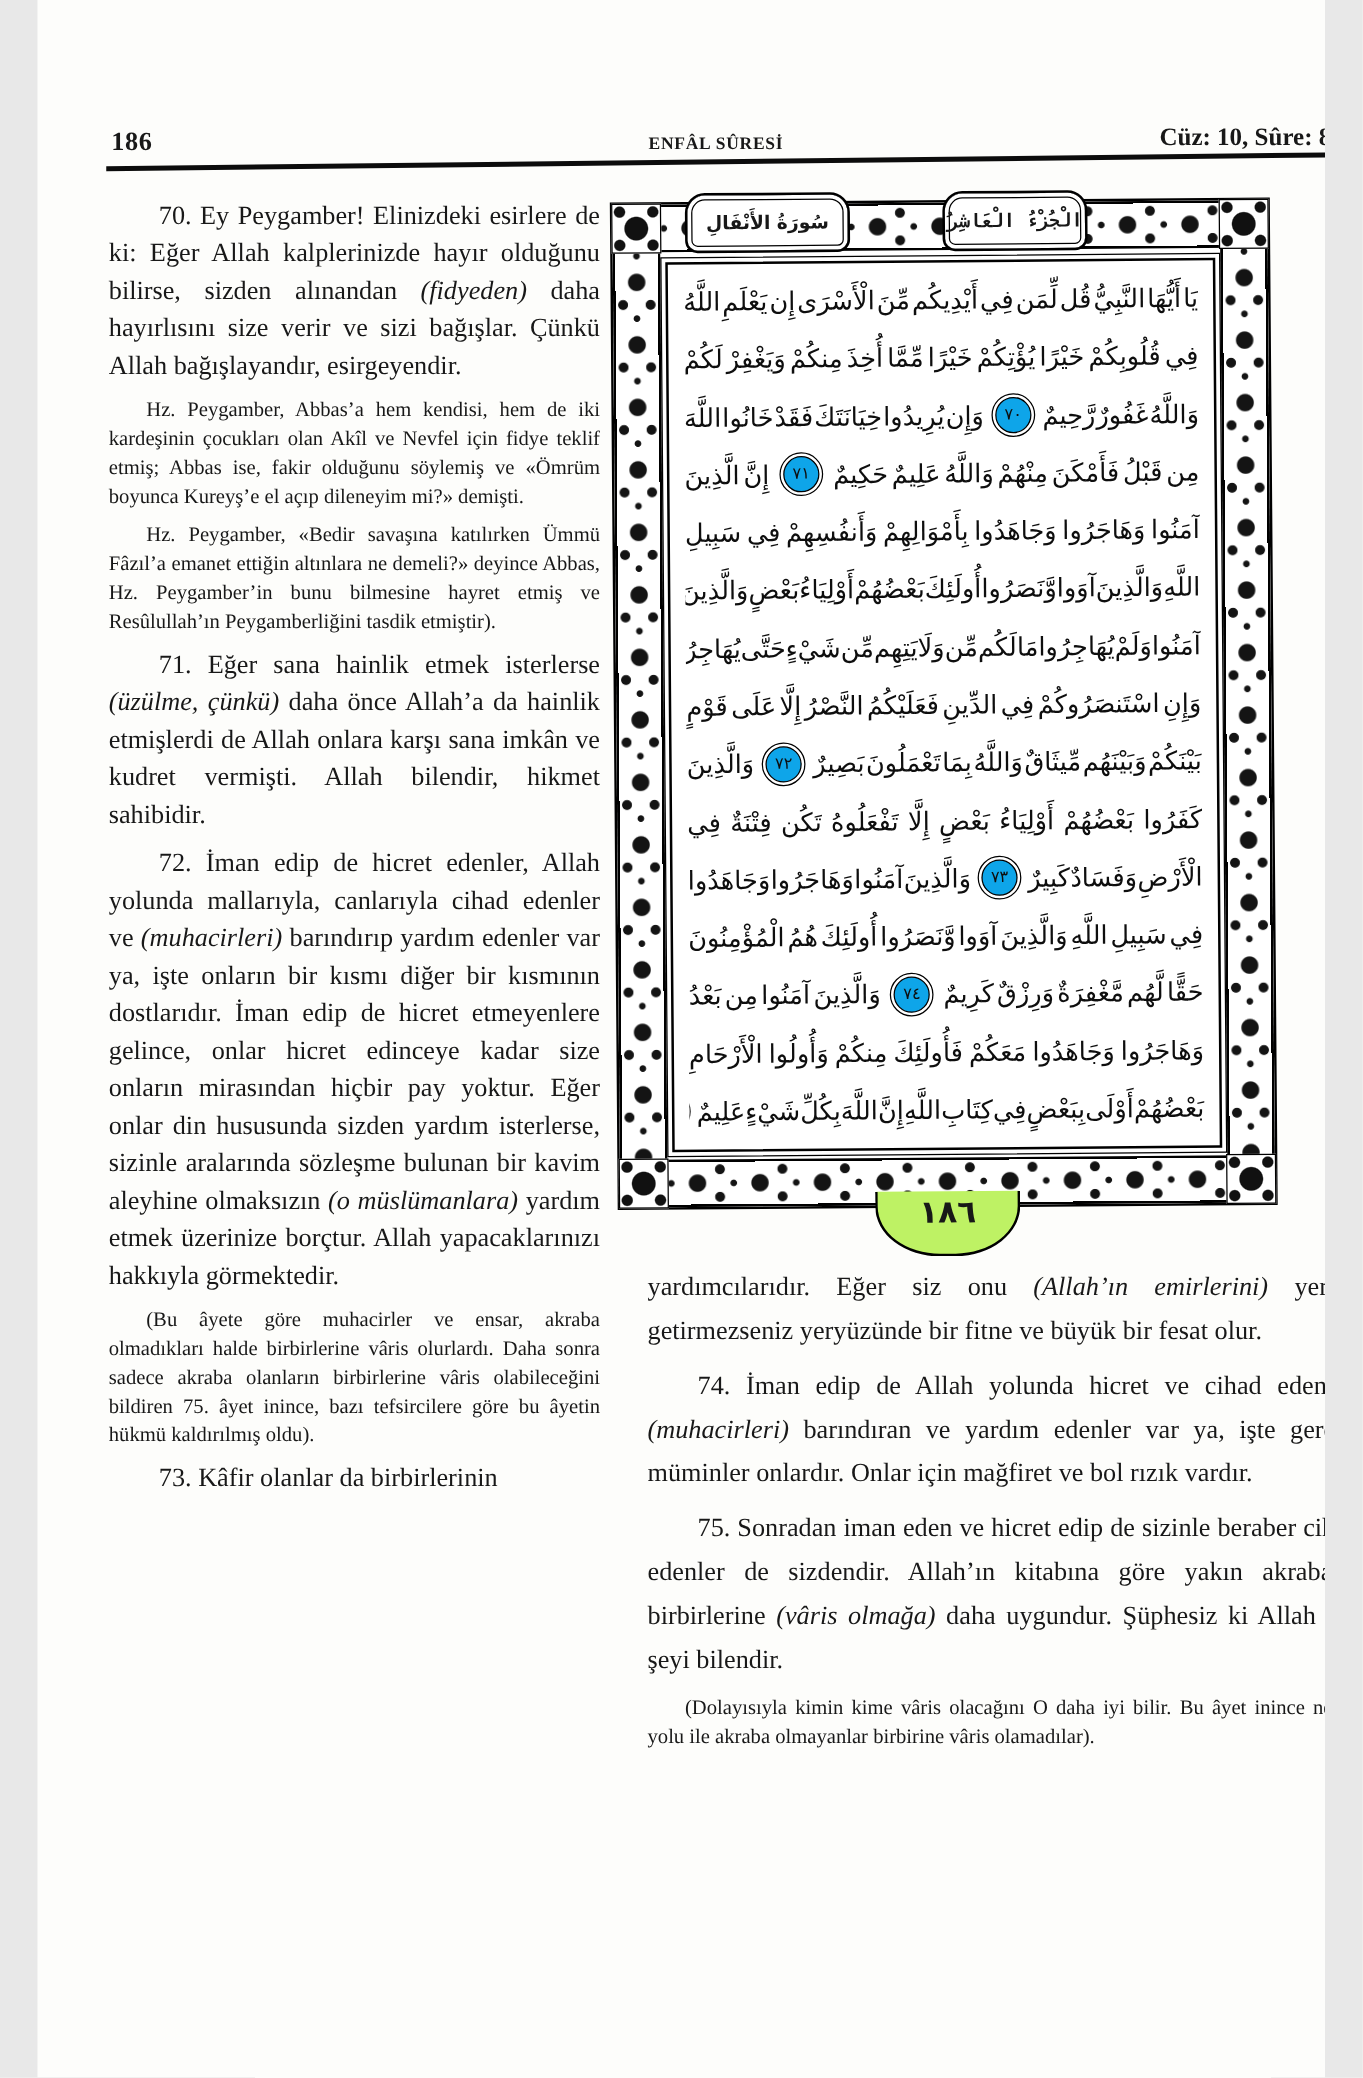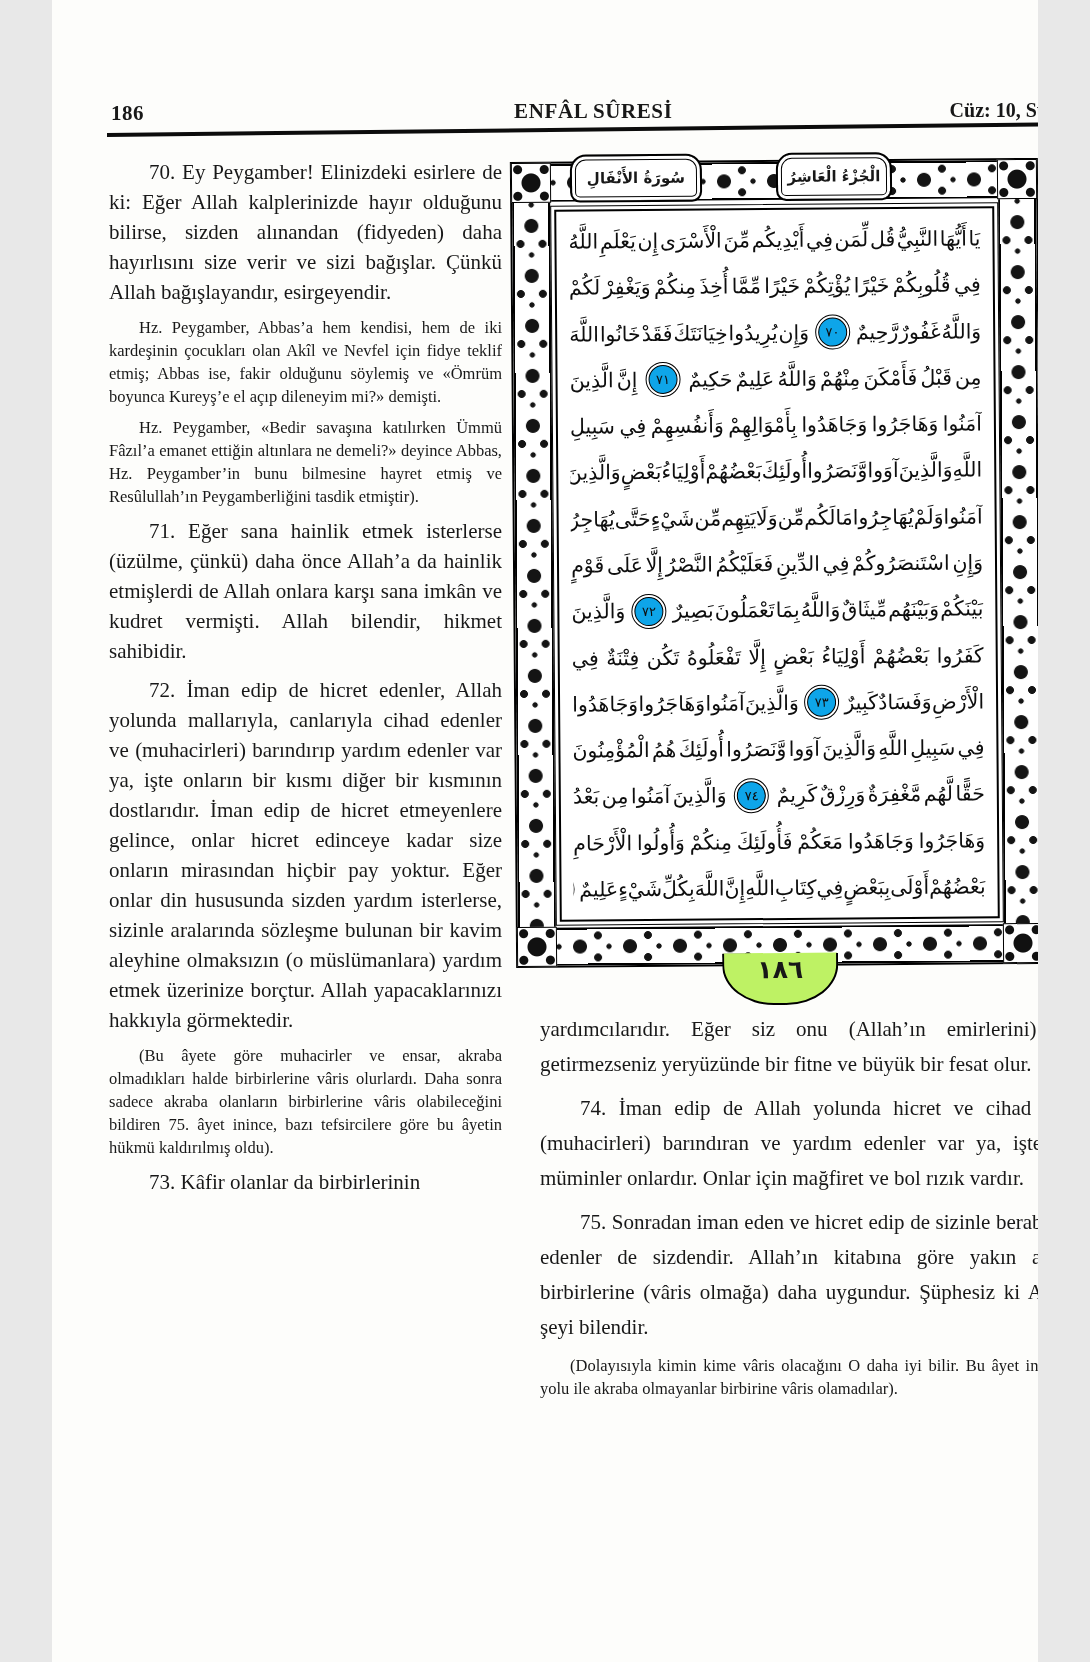--- a/index.html
+++ b/index.html
@@ -1,30 +1,30 @@
 <!DOCTYPE html>
 <html lang="tr"><head>
 <meta charset="utf-8">
 <style>
   html,body{margin:0;padding:0;background:#e8e8e8;}
   .page{position:relative;width:986px;height:1662px;background:#fdfdfb;color:#181818;
-        font-family:"Liberation Serif","DejaVu Serif",serif;overflow:hidden;margin:0 auto;}
+        font-family:"Liberation Serif","DejaVu Serif",serif;overflow:hidden;margin:0 auto;padding-left:44px;}
   
   .header{position:absolute;left:57px;top:92px;width:978px;height:34px;font-weight:bold;}
   .hdr-num{position:absolute;left:2px;bottom:0;font-size:21px;letter-spacing:.5px;}
-  .hdr-title{position:absolute;left:50%;transform:translateX(-53%);bottom:2px;font-size:21px;letter-spacing:.6px;}
+  .hdr-title{position:absolute;left:50%;transform:translateX(-53%);bottom:2px;font-size:14px;letter-spacing:.6px;}
   .hdr-juz{position:absolute;right:0;bottom:4px;font-size:20px;}
   .rule{position:absolute;left:55px;top:133px;width:982px;height:4px;background:#0c0c0c;
         transform:rotate(-0.65deg);transform-origin:left center;}
   
   .col p{margin:0 0 9px;text-align:justify;}
   .col .verse{font-size:21px;line-height:30px;text-indent:40px;}
   .col .cont{font-size:21px;line-height:30px;text-indent:0;}
   .col .note{font-size:16.5px;line-height:23px;text-indent:30px;margin-bottom:8px;}
-  .it{}
+  .it{font-style:italic;}
   .left-col{position:absolute;left:57px;top:157px;width:393px;}
   .right-col{position:absolute;left:488px;top:1012px;width:570px;}
   .right-col .verse,.right-col .cont{line-height:35px;}
   .right-col .note{line-height:23px;}
   
   .q-page{position:absolute;left:461px;top:160px;width:528px;height:806px;background:#fff;
           border:2.5px solid #000;box-sizing:border-box;transform:rotate(-0.45deg);}
   .b{position:absolute;background-color:#fff;z-index:1;}
   .b-top,.b-bottom{left:0;right:0;height:38px;
     background-image:
@@ -51,21 +51,21 @@
       radial-gradient(circle at 85% 15%,#111 4px,transparent 5px),
       radial-gradient(circle at 15% 85%,#111 4px,transparent 5px),
       radial-gradient(circle at 85% 85%,#111 4px,transparent 5px);}
   .c-tl{left:-1px;top:-1px;} .c-tr{right:-1px;top:-1px;}
   .c-bl{left:-1px;bottom:-1px;} .c-br{right:-1px;bottom:-1px;}
   .cartouche{position:absolute;top:-9px;height:44px;background:#fff;border:2px solid #000;z-index:3;
     border-radius:16px 16px 10px 10px;box-shadow:inset 0 0 0 3px #fff,inset 0 0 0 4px #000;
     display:flex;align-items:center;justify-content:center;
     font-family:"DejaVu Sans",sans-serif;font-size:15px;font-weight:bold;}
   .cart-surah{left:58px;width:128px;}
-  .cart-juz{left:264px;width:112px;}
+  .cart-juz{left:264px;width:112px;font-family:Liberation Mono, monospace;}
   .q-inner{position:absolute;left:42px;right:42px;top:46px;bottom:44px;background:#fff;z-index:2;
     border:2px solid #000;outline:1px solid #000;outline-offset:3px;box-sizing:border-box;
     padding:8px 12px;display:flex;flex-direction:column;justify-content:space-between;}
   .q-line{display:flex;direction:rtl;justify-content:space-between;align-items:center;
     height:44px;overflow:hidden;font-family:"DejaVu Sans",sans-serif;font-size:20.5px;color:#0e0e0e;}
   .qw{white-space:nowrap;}
   .ayah{flex:0 0 auto;width:27px;height:27px;border:1.6px solid #000;outline:1px solid #000;outline-offset:2px;
     border-radius:50%;display:flex;align-items:center;justify-content:center;
     font-size:13px;background:#0ea5e9;margin:0 8px;}
   .pg-cart{position:absolute;left:50%;bottom:-41px;transform:translateX(-50%);width:116px;height:52px;

